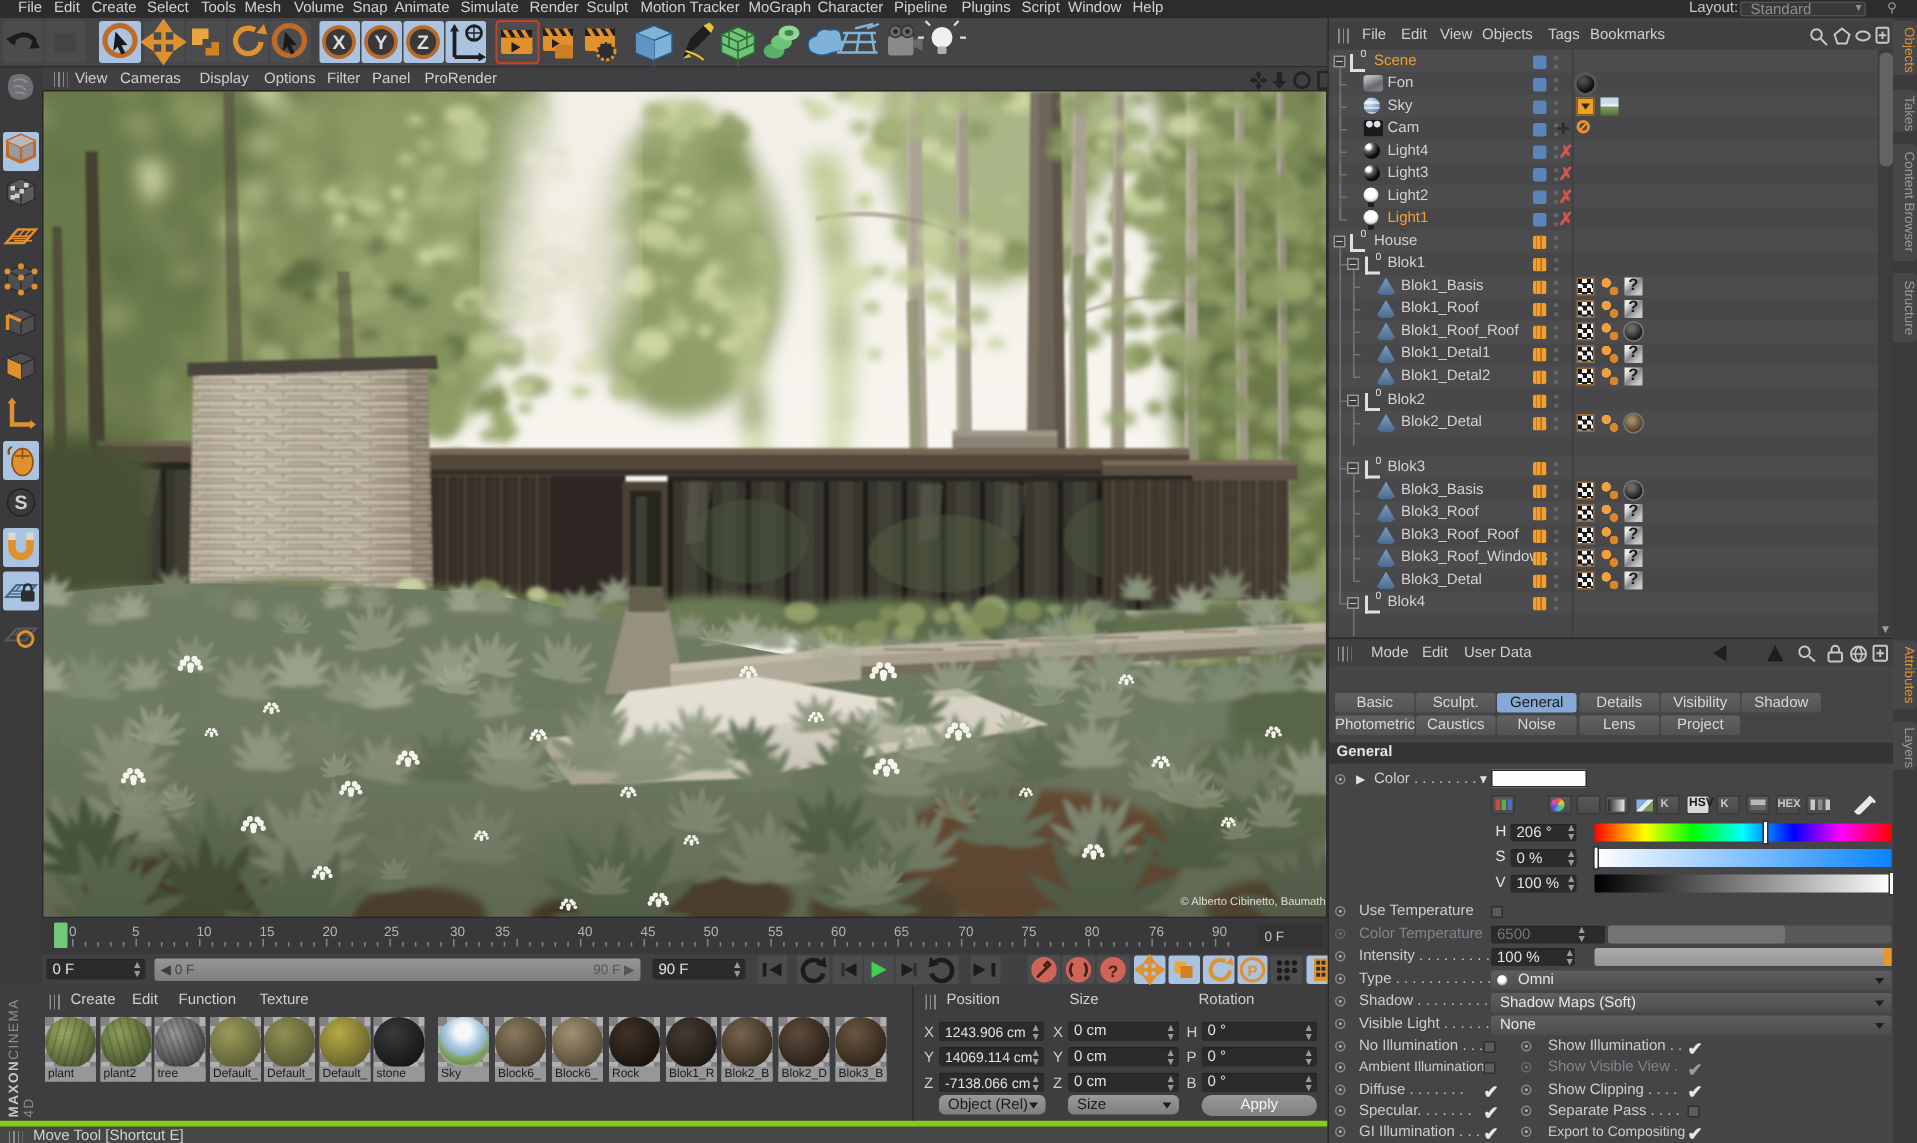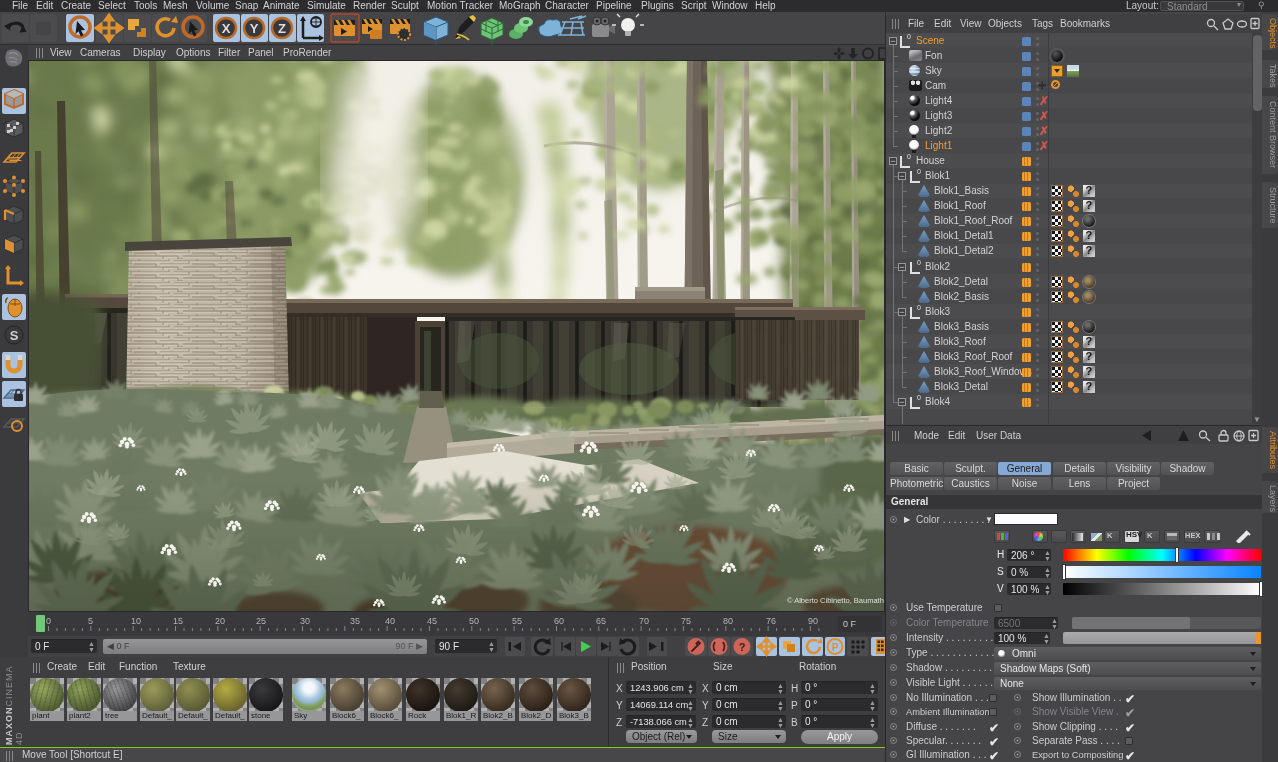--- a/index.html
+++ b/index.html
@@ -8,21 +8,21 @@
 #menubar span{position:absolute;top:0px;font-size:10px;color:#d2d2d2;white-space:nowrap}
 #toolbar{position:absolute;left:0;top:12px;width:1278px;height:33px;background:#454548;border-bottom:1px solid #2e2e30}
 #leftbar{position:absolute;left:0;top:45px;width:28px;height:567px;background:#3b3b3d}
 #vpmenu{position:absolute;left:28px;top:45px;width:857px;height:16px;background:#404042}
 #vpmenu span{position:absolute;top:2px;font-size:10px;color:#cfcfcf}
 #vpimg{position:absolute;left:29px;top:61px;width:855px;height:550px;background:#efeee8;outline:1px solid #28282a}
 #ruler{position:absolute;left:28px;top:612px;width:857px;height:24px;background:#39393b}
 .rlab{position:absolute;top:4px;font-size:9px;color:#b4b4b4}
 #transport{position:absolute;left:28px;top:636px;width:857px;height:21px;background:#414143}
 #bottompanels{position:absolute;left:0px;top:657px;width:885px;height:90px;background:#3e3e40}
-#statusbar{position:absolute;left:0;top:747px;width:1278px;height:15px;background:#47474a;border-top:1px solid #84cc16}
+#statusbar{position:absolute;left:0;top:747px;width:1278px;height:15px;background:#47474a;border-top:4px solid #84cc16}
 #rightpanel{position:absolute;left:885px;top:12px;width:377px;height:750px;background:#454547;border-left:1px solid #2a2a2c}
 #sidetabs{position:absolute;left:1262px;top:12px;width:16px;height:750px;background:#3b3b3d}
 .vtab{position:absolute;left:0;width:16px;font-size:9px;color:#9a9a9a;writing-mode:vertical-rl;text-align:center;background:#47474a;border-radius:0 3px 3px 0;padding:4px 0}
 .vtab.org{color:#e0912f}
 .field{position:absolute;background:#2b2b2d;color:#e4e4e4;font-size:10px;border-radius:2px;border-top:1px solid #232325;line-height:12px;padding-left:4px;white-space:nowrap}
 .spin{position:absolute;width:7px;color:#9a9a9a;font-size:7px;line-height:6px;text-align:center}
 .ddown{position:absolute;background:linear-gradient(#5e5e61,#4d4d50);border-radius:2px;color:#e6e6e6;font-size:10px;line-height:13px;padding-left:6px;white-space:nowrap}
 .ddown:after{content:"";position:absolute;right:5px;top:5px;border:3px solid transparent;border-top:4px solid #1e1e1e}
 .hdr{font-size:10px;color:#cfcfcf;position:absolute;white-space:nowrap}
 .gicon{position:absolute;width:9px;height:10px;background:repeating-linear-gradient(90deg,#8a8a8c 0 1px,transparent 1px 3px)}
@@ -1975,21 +1975,21 @@
 
 <div id="ruler">
 <div class="abs" style="left:8px;top:3px;width:9px;height:17px;background:#70c878;border-radius:1px"></div>
 <span class="rlab" style="left:18px">0</span>
     <span class="rlab" style="left:60px">5</span>
     <span class="rlab" style="left:103px">10</span>
     <span class="rlab" style="left:145px">15</span>
     <span class="rlab" style="left:187px">20</span>
     <span class="rlab" style="left:228px">25</span>
     <span class="rlab" style="left:272px">30</span>
-    <span class="rlab" style="left:322px">35</span>
+    <span class="rlab" style="left:302px">35</span>
     <span class="rlab" style="left:357px">40</span>
     <span class="rlab" style="left:399px">45</span>
     <span class="rlab" style="left:441px">50</span>
     <span class="rlab" style="left:484px">55</span>
     <span class="rlab" style="left:526px">60</span>
     <span class="rlab" style="left:568px">65</span>
     <span class="rlab" style="left:611px">70</span>
     <span class="rlab" style="left:653px">75</span>
     <span class="rlab" style="left:695px">80</span>
     <span class="rlab" style="left:738px">76</span>
@@ -2499,31 +2499,20 @@
         <i class="tln" style="left:16px"></i>
         <i class="ico ipoly" style="left:32px"></i>
         <span class="nm" style="left:48px">Blok2_Detal</span>
         <i class="lsq lo"></i>
         <i class="dt d1"></i>
         <i class="dt d2"></i>
         <i class="tag tchk" style="left:165px"></i>
         <i class="tag tph" style="left:181px"></i>
         <i class="tag tstone" style="left:197px"></i>
       </div>
-      <div class="trow" style="top:257px">
-        <i class="tln" style="left:16px"></i>
-        <i class="ico ipoly" style="left:32px"></i>
-        <span class="nm" style="left:48px">Blok2_Basis</span>
-        <i class="lsq lo"></i>
-        <i class="dt d1"></i>
-        <i class="dt d2"></i>
-        <i class="tag tchk" style="left:165px"></i>
-        <i class="tag tph" style="left:181px"></i>
-        <i class="tag tstone" style="left:197px"></i>
-      </div>
       <div class="trow" style="top:272px">
         <i class="exp" style="left:12px">−</i>
         <i class="tln" style="left:7px"></i>
         <i class="ico inull" style="left:23px"></i>
         <span class="nm" style="left:39px">Blok3</span>
         <i class="lsq lo"></i>
         <i class="dt d1"></i>
         <i class="dt d2"></i>
       </div>
       <div class="trow" style="top:287px">
@@ -2676,21 +2665,21 @@
       <span style="position:absolute;left:111px;top:571px;font-size:10px;color:#e8e8e8">V</span>
       <div class="field" style="left:121px;top:571px;width:44px;height:12px;line-height:12px;color:#e4e4e4">100 %</div>
       <span class="spin" style="left:158px;top:572px">▲<br>▼</span>
       <div style="position:absolute;left:177px;top:571px;width:198px;height:12px;background:linear-gradient(90deg,#000,#fff);border-radius:1px"></div>
       <i style="position:absolute;left:374px;top:570px;width:2px;height:14px;background:#fff;outline:1px solid #333"></i>
       <i class="ctog" style="left:4px;top:592px"></i>
       <span style="position:absolute;left:20px;top:590px;font-size:10px;color:#cdcdcf;white-space:nowrap">Use Temperature</span>
       <i style="position:absolute;left:108px;top:592px;width:8px;height:8px;background:#5c5c5f;border:1px solid #2e2e30;border-radius:1px"></i>
       <i class="ctog" style="left:4px;top:607px;opacity:.45"></i>
       <span style="position:absolute;left:20px;top:605px;font-size:10px;color:#85858a;white-space:nowrap">Color Temperature</span>
-      <div class="field" style="left:108px;top:605px;width:64px;height:12px;line-height:12px;color:#77777a">6500</div>
+      <div class="field" style="left:108px;top:605px;width:76px;height:12px;line-height:12px;color:#77777a">6500</div>
       <span class="spin" style="left:165px;top:606px">▲<br>▼</span>
       <div style="position:absolute;left:186px;top:605px;width:189px;height:12px;background:#58585b;border-radius:2px">
         <i style="position:absolute;left:0;top:0;width:118px;height:12px;background:#737376;border-radius:2px"></i>
       </div>
       <i class="ctog" style="left:4px;top:622px"></i>
       <span style="position:absolute;left:20px;top:620px;font-size:10px;color:#cdcdcf;white-space:nowrap">Intensity . . . . . . . . . .</span>
       <div class="field" style="left:108px;top:620px;width:56px;height:12px;line-height:12px;color:#e4e4e4">100 %</div>
       <span class="spin" style="left:157px;top:621px">▲<br>▼</span>
       <div style="position:absolute;left:177px;top:620px;width:198px;height:12px;background:linear-gradient(#ababad,#969698);border-radius:2px">
         <i style="position:absolute;right:0;top:0;width:5px;height:12px;background:#e8962e"></i>

